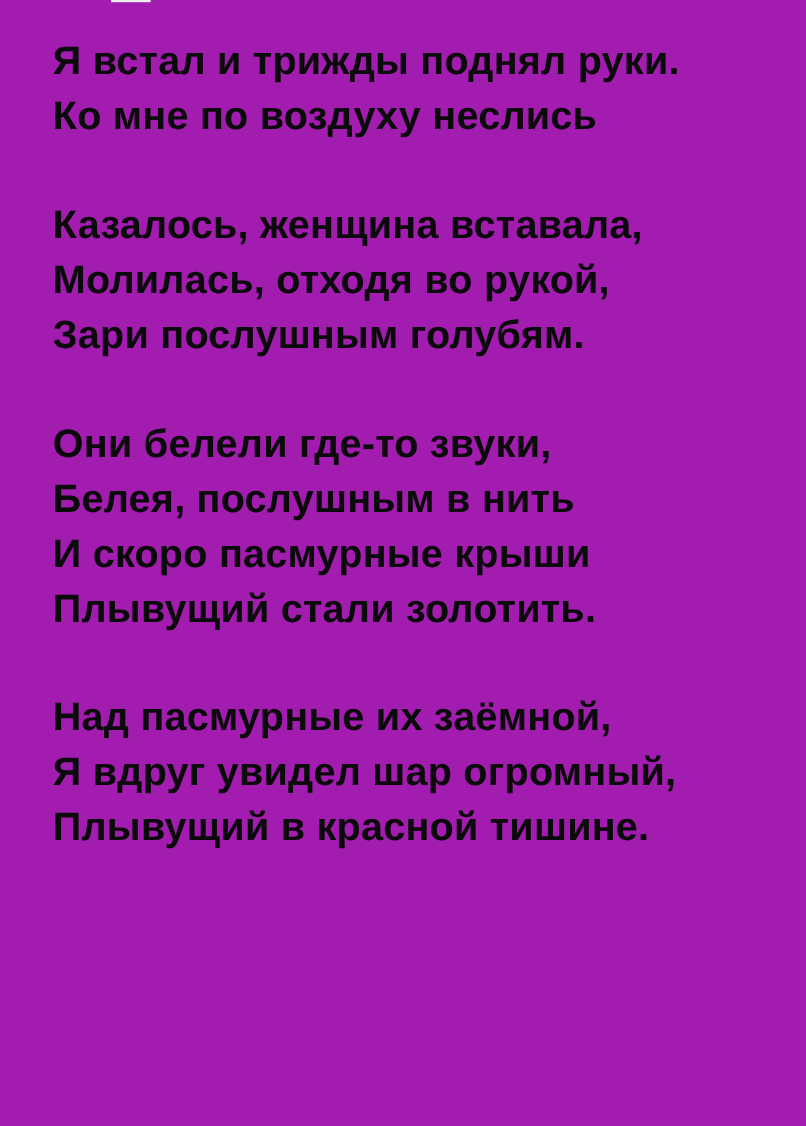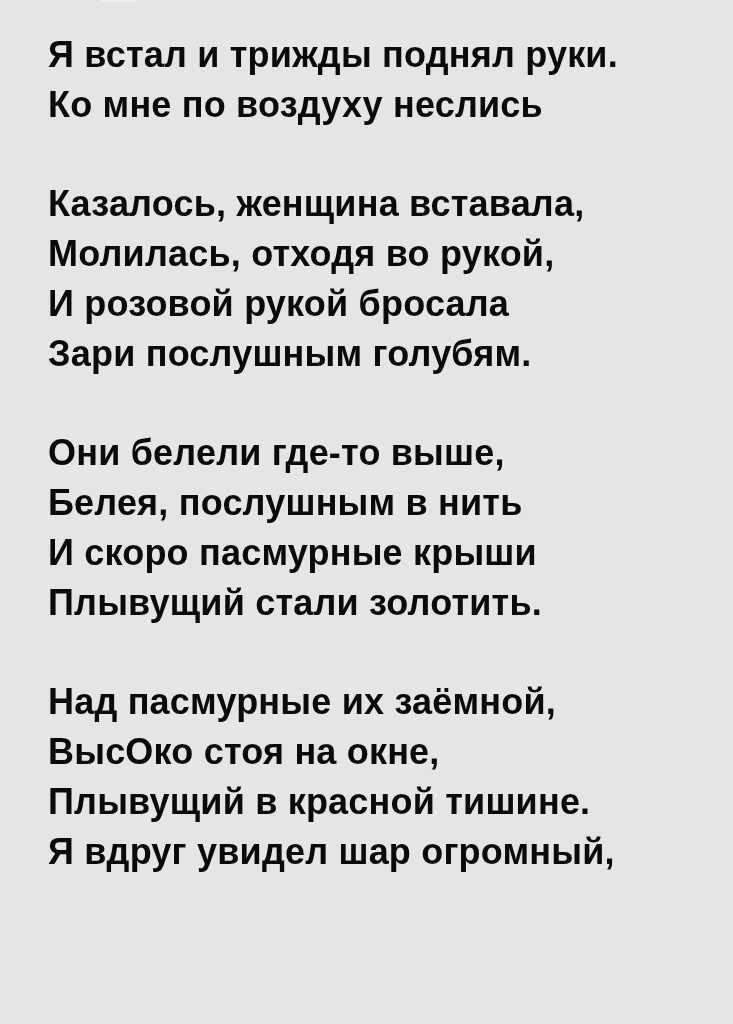--- a/index.html
+++ b/index.html
@@ -10,21 +10,21 @@
   body {
     width: 733px;
     height: 1024px;
     overflow: hidden;
     position: relative;
     font-family: "Liberation Sans", sans-serif;
   }
   .page {
     position: absolute;
     inset: 0;
-    background: #e5e5e5;
+    background: #a21caf;
     padding-left: 40px;
   }
   .top-artifact {
     position: absolute;
     top: 0;
     left: 101px;
     width: 36px;
     height: 2px;
     background: #eceef0;
   }
@@ -56,31 +56,29 @@
 
   <div class="poem">
     <div class="stanza">
       <p class="poem-line">Я встал и трижды поднял руки.</p>
       <p class="poem-line">Ко мне по воздуху неслись</p>
     </div>
 
     <div class="stanza">
       <p class="poem-line">Казалось, женщина вставала,</p>
       <p class="poem-line">Молилась, отходя во рукой,</p>
-      <p class="poem-line">И розовой рукой бросала</p>
       <p class="poem-line">Зари послушным голубям.</p>
     </div>
 
     <div class="stanza">
-      <p class="poem-line">Они белели где-то выше,</p>
+      <p class="poem-line">Они белели где-то звуки,</p>
       <p class="poem-line">Белея, послушным в нить</p>
       <p class="poem-line">И скоро пасмурные крыши</p>
       <p class="poem-line">Плывущий стали золотить.</p>
     </div>
 
     <div class="stanza">
       <p class="poem-line">Над пасмурные их заёмной,</p>
-      <p class="poem-line">ВысОко стоя на окне,</p>
+      <p class="poem-line">Я вдруг увидел шар огромный,</p>
       <p class="poem-line">Плывущий в красной тишине.</p>
-      <p class="poem-line">Я вдруг увидел шар огромный,</p>
     </div>
   </div>
 </div>
 
 </body></html>

